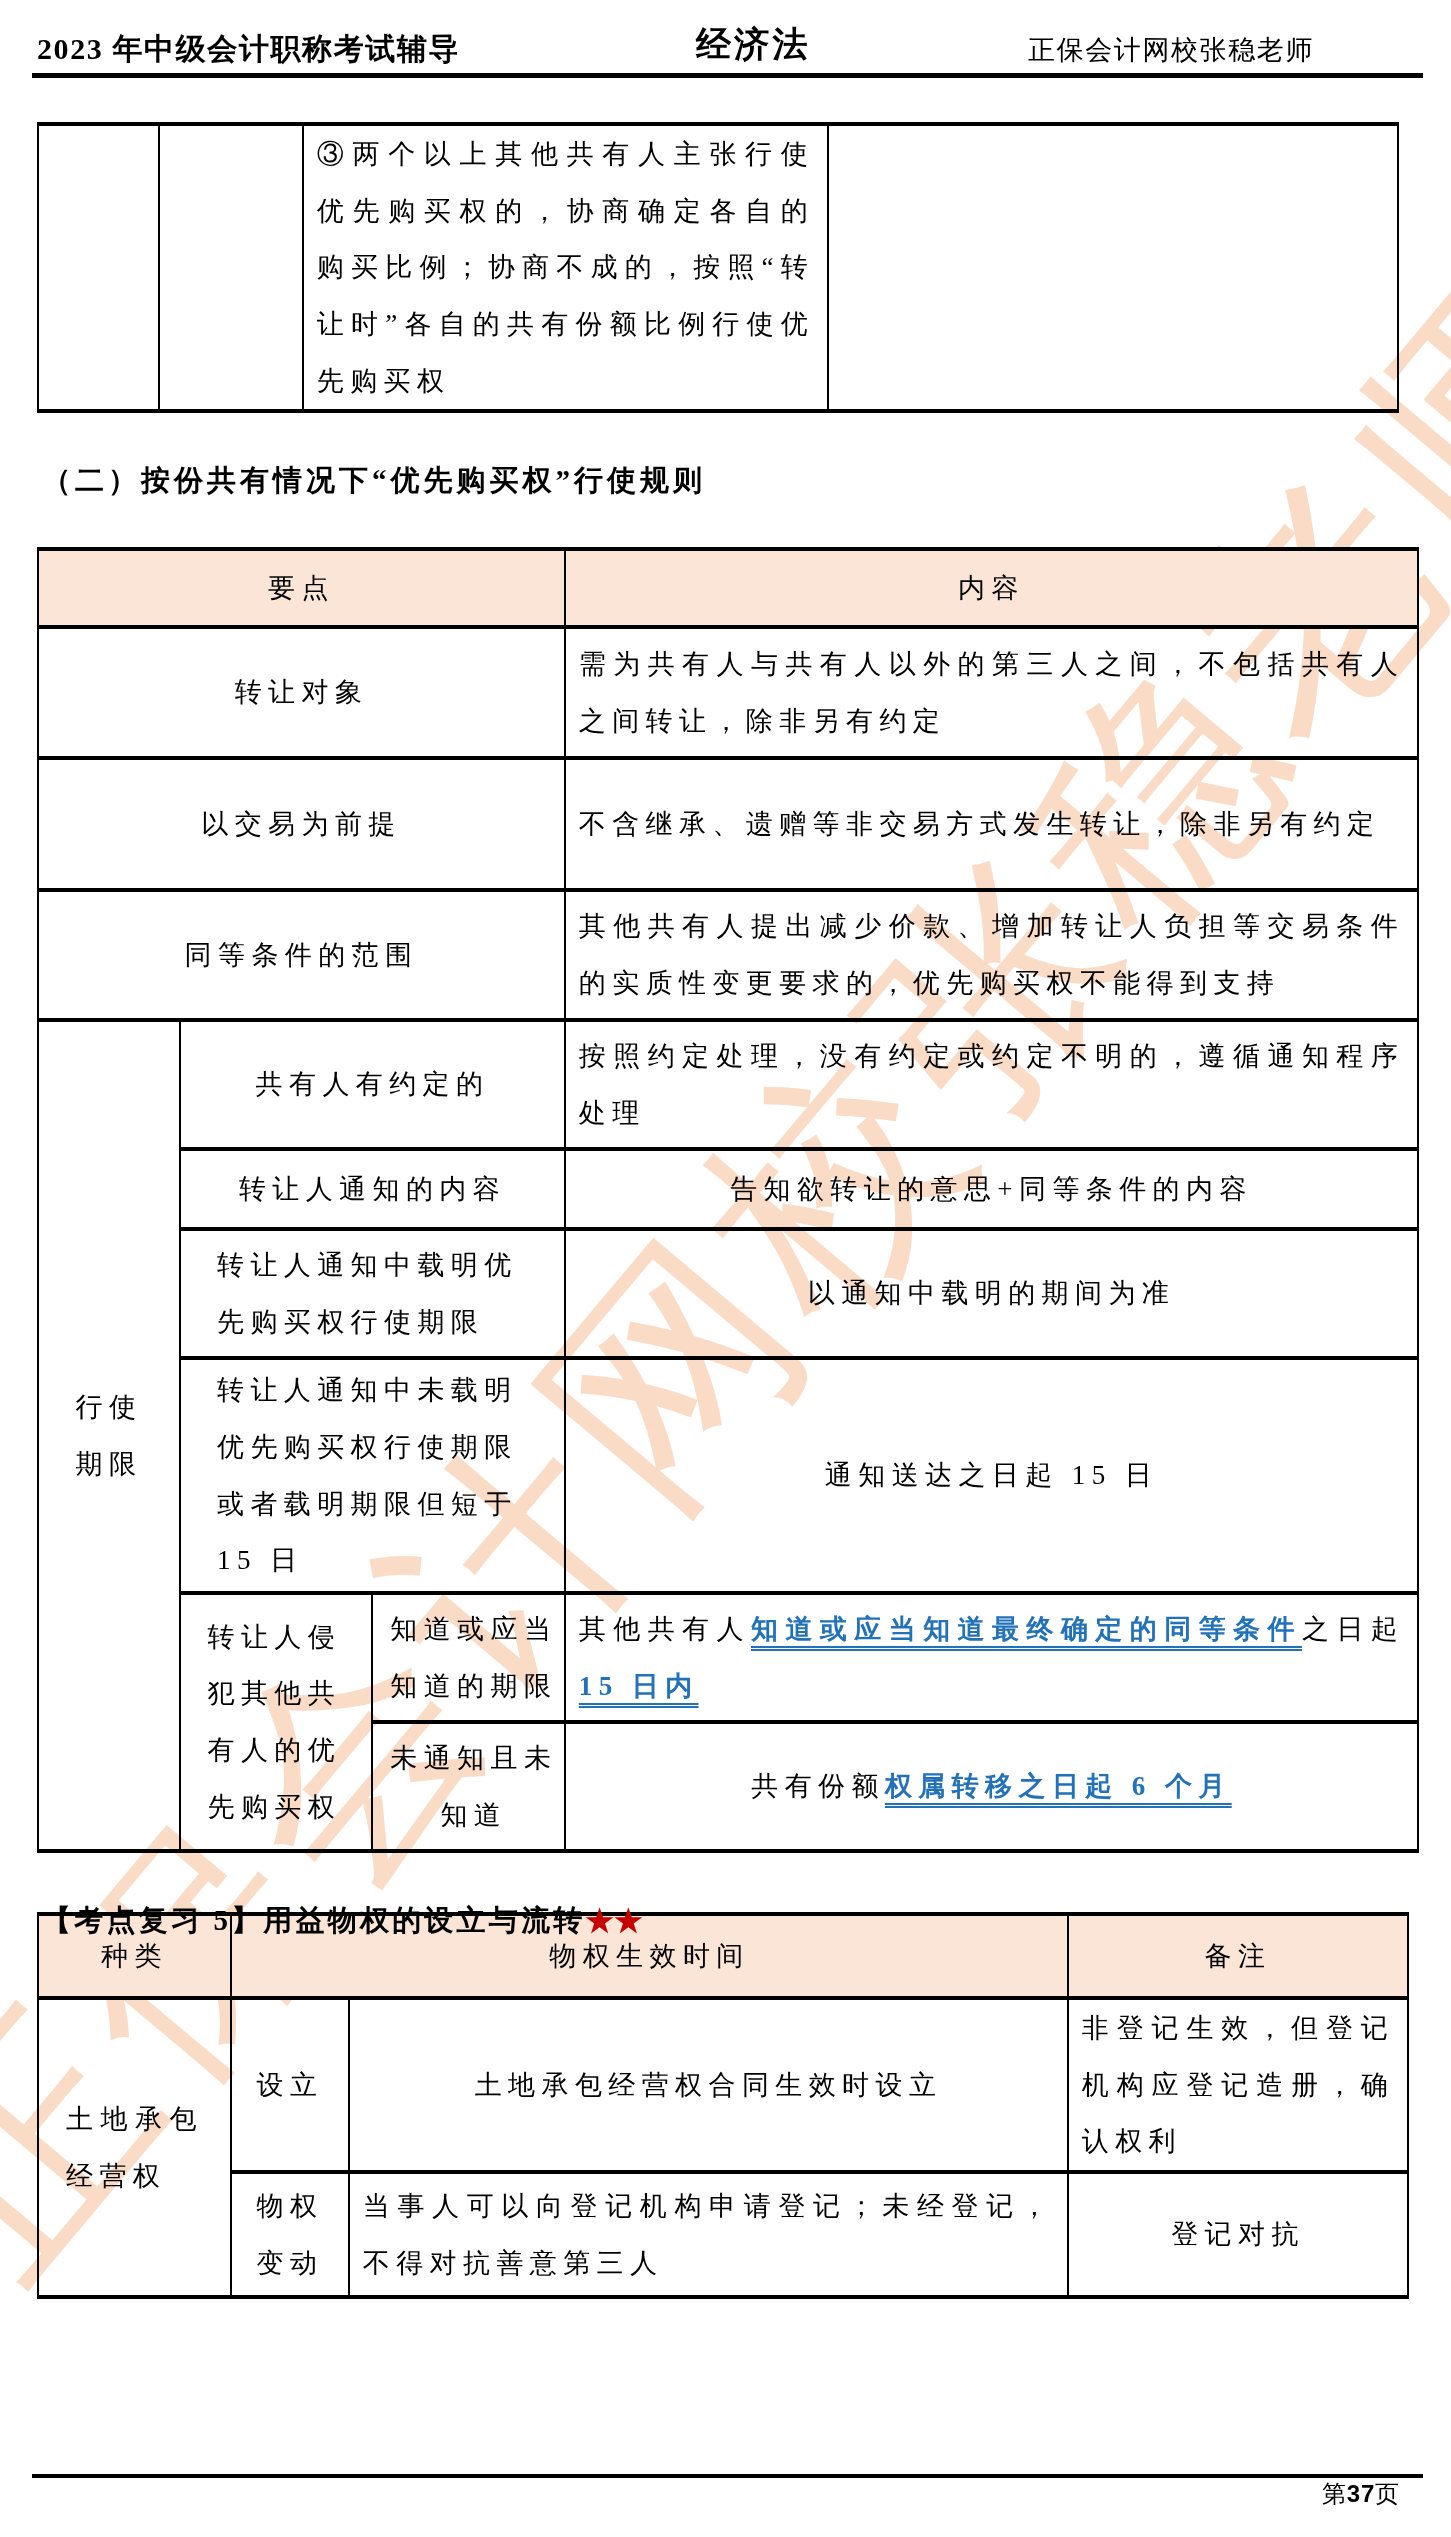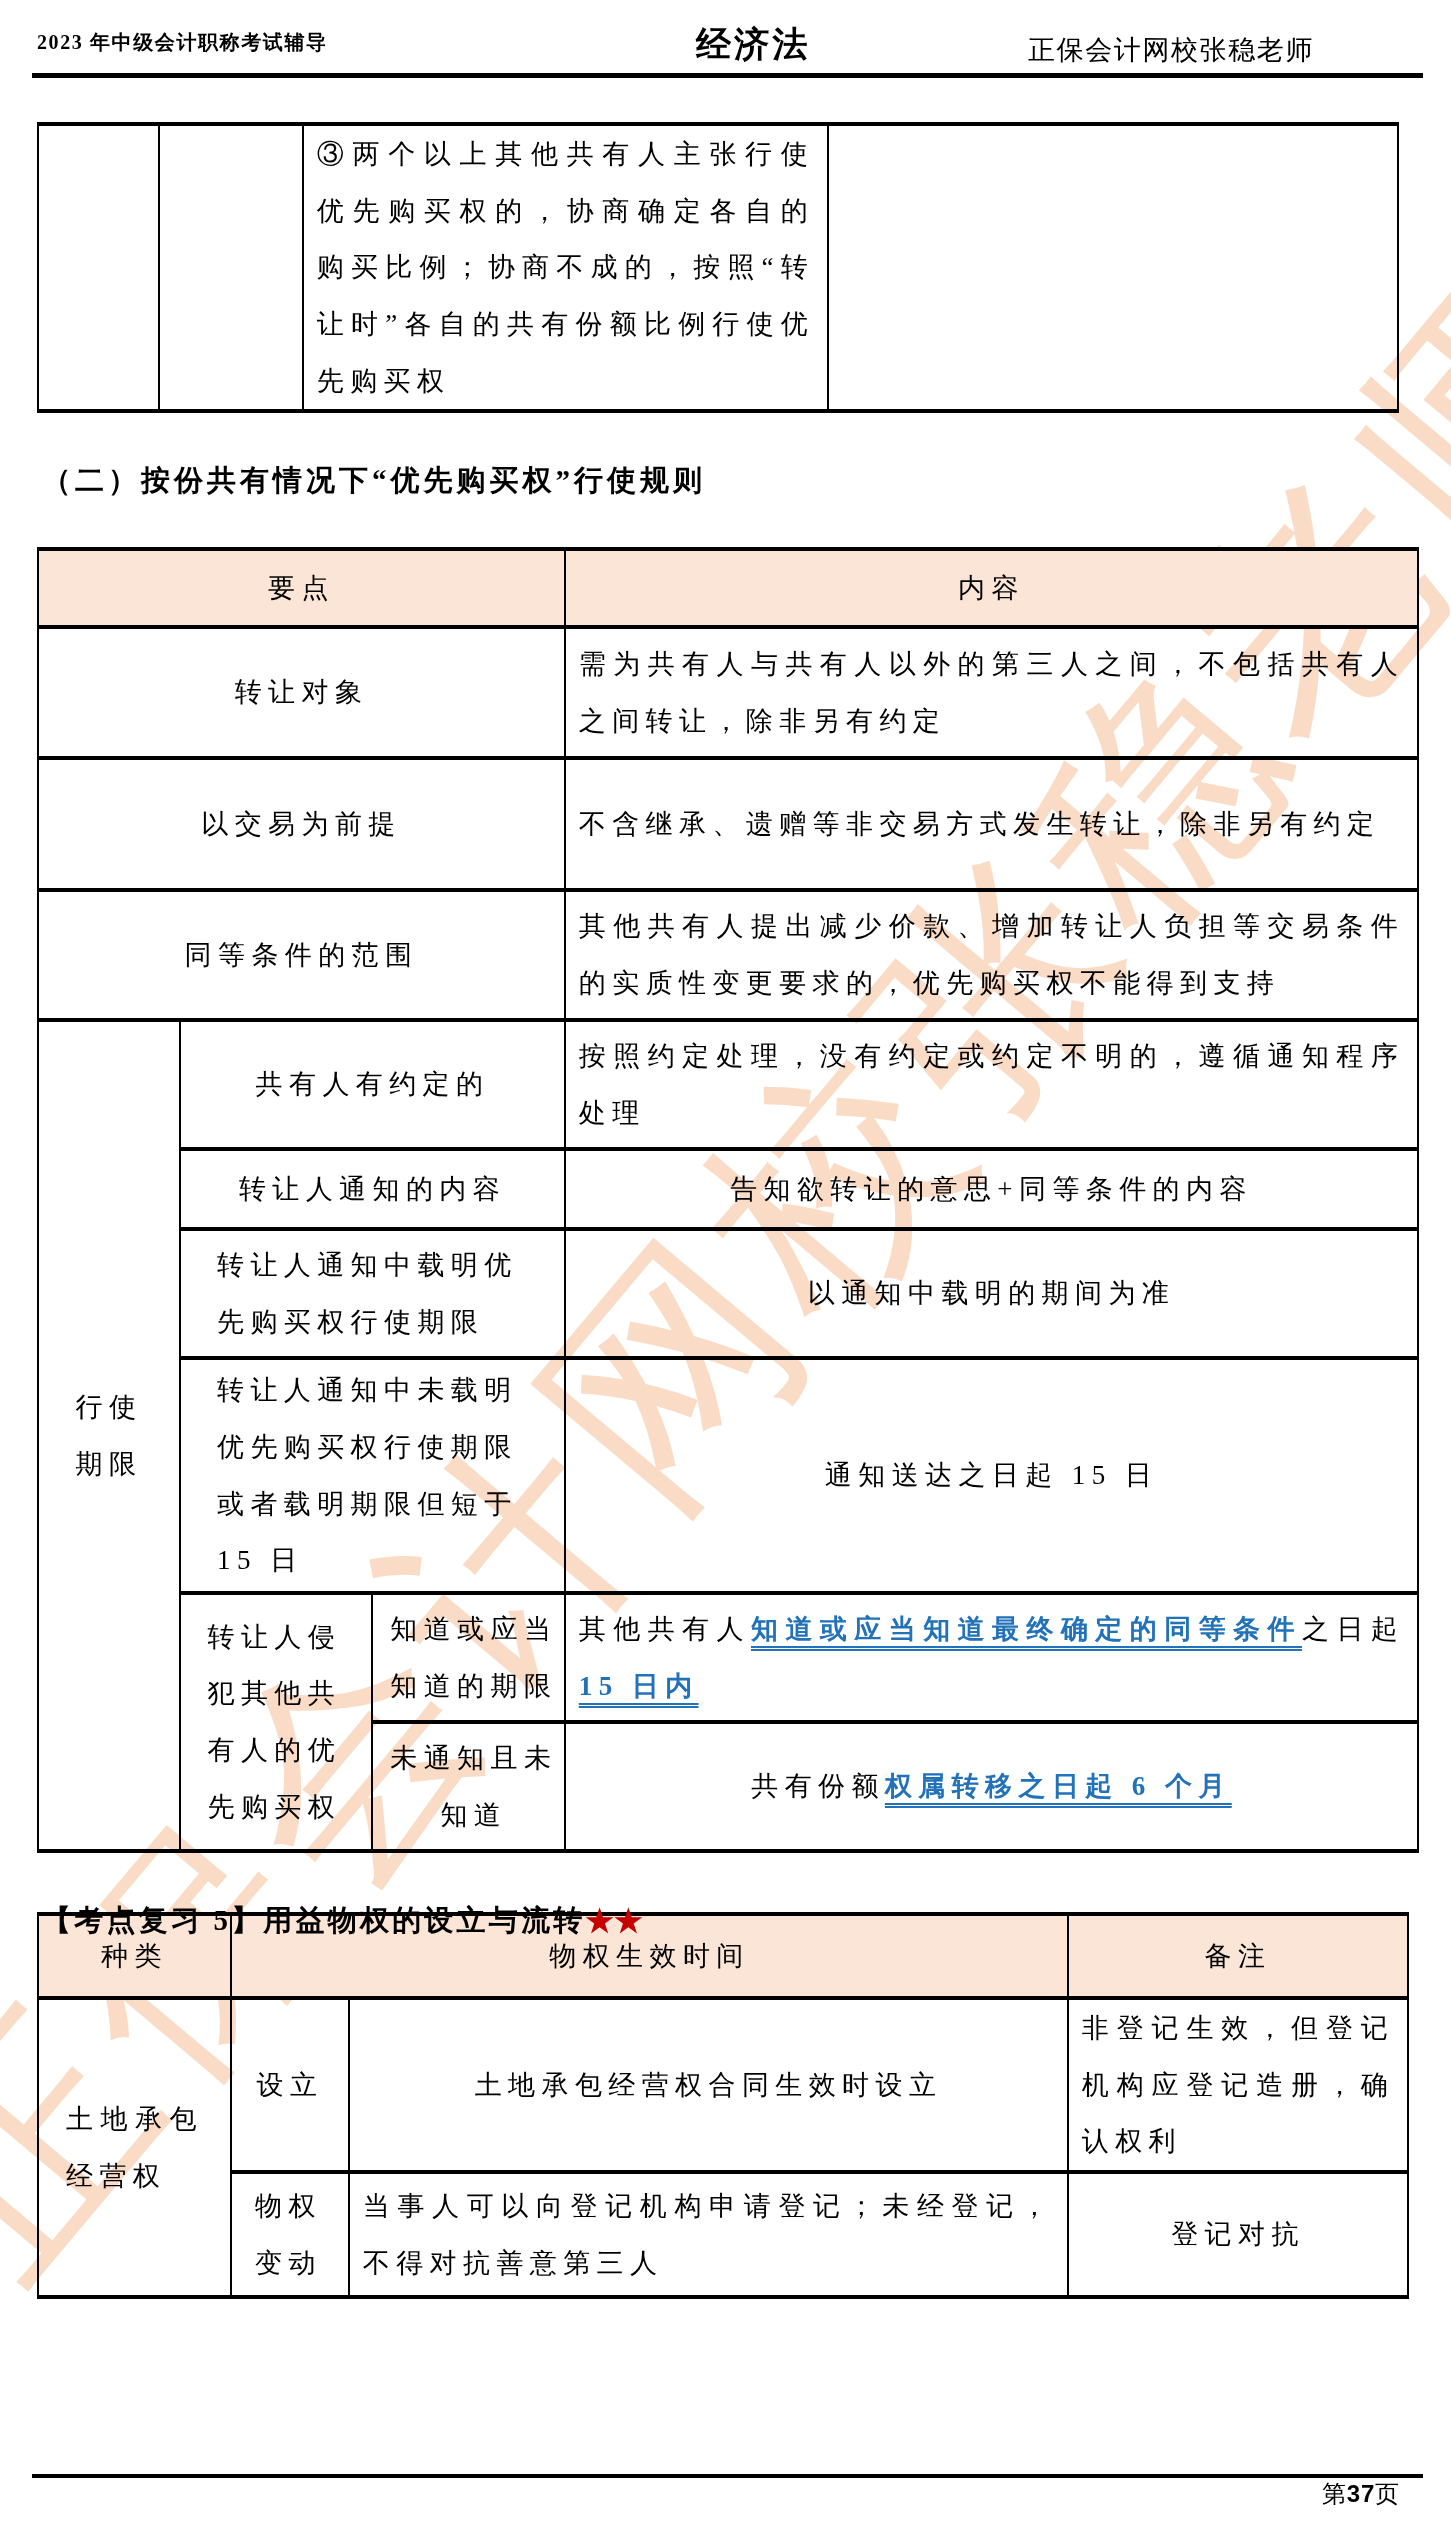--- a/index.html
+++ b/index.html
@@ -10,21 +10,21 @@
   }
   
   .watermark {
     position:absolute; left:758px; top:1277px; z-index:0;
     transform:translate(-50%,-50%) rotate(-50deg);
     font-size:239px; letter-spacing:11.2px; white-space:nowrap;
     color:var(--watermark_color,#f4b183); opacity:.45; font-weight:normal;
     pointer-events:none;
   }
   
-  .hdr-left  { position:absolute; left:37px;  top:29px; font-size:20px; font-weight:bold; letter-spacing:1.6px; z-index:2; }
+  .hdr-left  { position:absolute; left:37px;  top:29px; font-size:30px; font-weight:bold; letter-spacing:1.6px; z-index:2; }
   .hdr-center{ position:absolute; left:696px; top:21px; font-size:35px; font-weight:bold; letter-spacing:3.2px; z-index:2; }
   .hdr-right { position:absolute; left:1028px;top:32px; font-size:27px; letter-spacing:1.6px; z-index:2; }
   .hdr-rule  { position:absolute; left:32px;  top:73px; width:1391px; height:4.8px; background:#000; z-index:2; }
   
   .sec1 { position:absolute; left:42px; top:461px;  font-size:29px; font-weight:bold; letter-spacing:4px; z-index:2; }
   .sec2 { position:absolute; left:42px; top:1901px; font-size:29px; font-weight:bold; letter-spacing:3.2px; z-index:2; }
   .stars { color:var(--star_red,#c40000); font-size:32px; letter-spacing:0; vertical-align:-1.6px; }
   
   table { border-collapse:collapse; table-layout:fixed; position:absolute; z-index:1; background:transparent;padding-left:42px; }
   td, th {
@@ -32,21 +32,21 @@
     padding:0 12.8px; font-size:27px; line-height:2.1; letter-spacing:6.4px;
     vertical-align:middle; font-weight:normal; word-break:break-all; overflow:hidden;
   }
   th { font-weight:normal;margin-left:36px; }
   .pink { background:var(--table_header_bg,#fbe5d6); }
   .c { text-align:center; }
   .j { text-align:justify; }
   .t1 { left:37px; top:122px; width:1360px; }
   .t2 { left:37px; top:547px; width:1380px; }
   .t3 { left:37px; top:1912px; width:1371px;border-radius:20px; }
-  .w84  { width:67px;  margin:0 auto; text-align:left; }
+  .w84  { width:67px;  margin:0 auto; text-align:center; }
   .w170 { width:137px; margin:0 auto; text-align:left; }
   .w220 { width:176px; text-align:center; }
   .w385 { width:311px; text-align:left; }
   .w170j{ width:137px; margin:0 auto; text-align:justify; }
   .blue {
     color:var(--link_blue,#2272b9); font-weight:bold;
     text-decoration-line:underline; text-decoration-style:double;
     text-decoration-color:var(--link_blue,#2272b9);
     text-underline-offset:8px; text-decoration-thickness:1.6px;
   }

